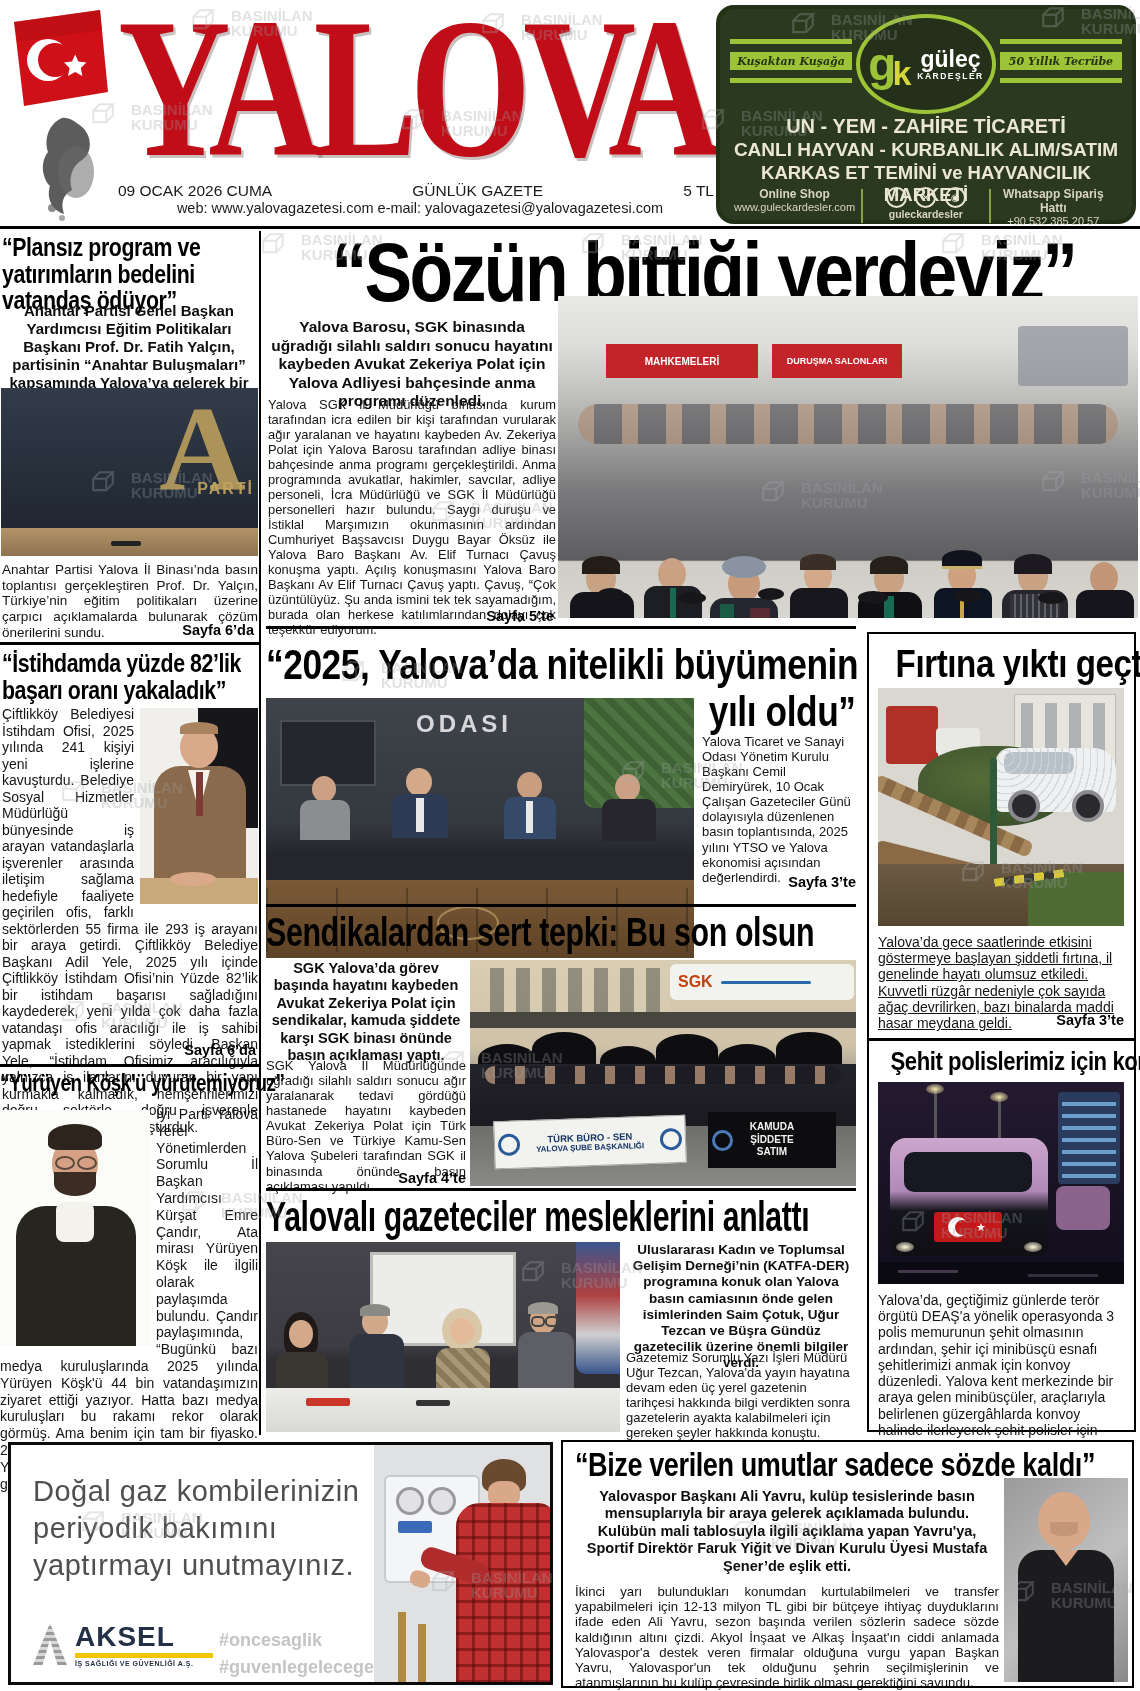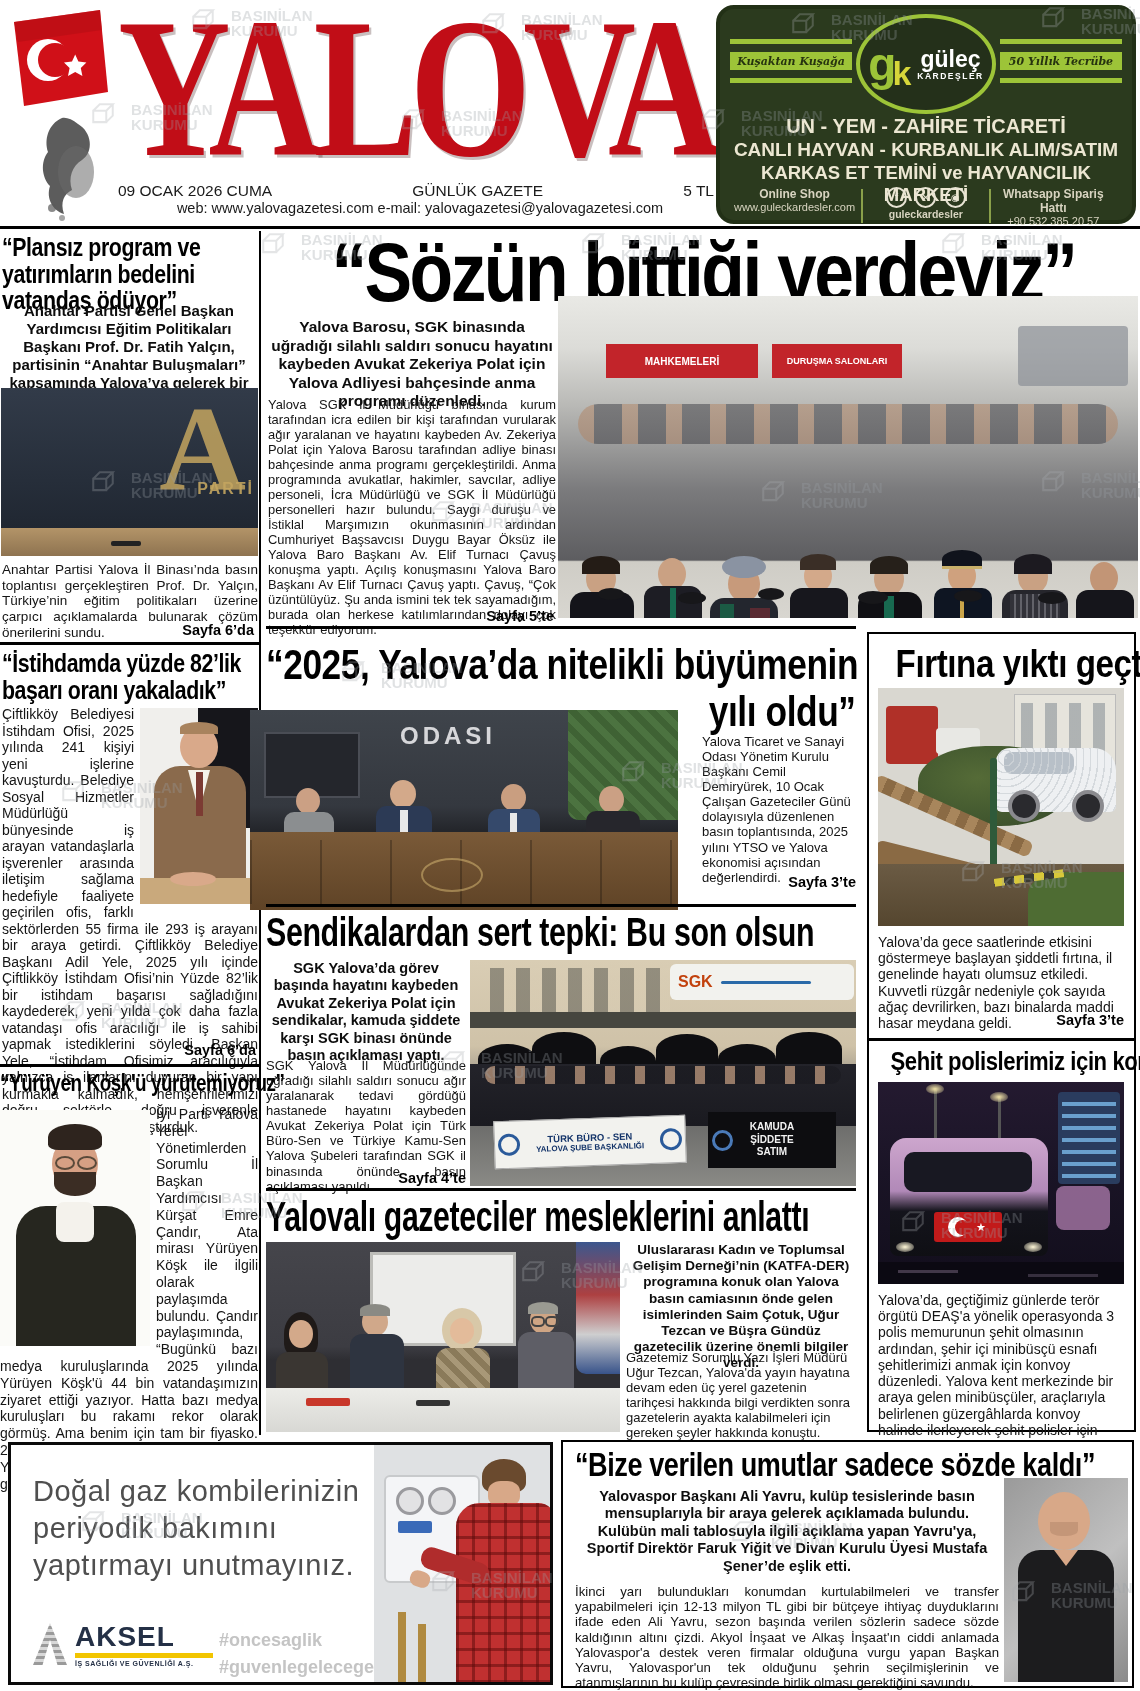--- a/index.html
+++ b/index.html
@@ -267,21 +267,21 @@
   </div>
 
   <div class="rule" style="left:266px;top:626px;width:590px;height:3px;"></div>
 
   <div class="abs hl" style="left:266px;top:643px;width:590px;font-size:43px;">
     <div class="cx" style="white-space:nowrap;">“2025, Yalova’da nitelikli büyümenin</div>
   </div>
   <div class="abs hl" style="left:590px;top:690px;width:266px;font-size:43px;text-align:right;">
     <div class="cx-r" style="white-space:nowrap;">yılı oldu”</div>
   </div>
-  <div class="ph" style="left:250px;top:698px;width:428px;height:200px;background:linear-gradient(180deg,#3f444b 0%,#34383f 48%,#24262b 60%);margin-top:12px;">
+  <div class="ph" style="left:266px;top:698px;width:428px;height:260px;background:linear-gradient(180deg,#3f444b 0%,#34383f 48%,#24262b 60%);">
     <div class="abs" style="left:150px;top:12px;font-size:24px;font-weight:bold;color:#e8e8ea;letter-spacing:4px;opacity:.9;">ODASI</div>
     <div class="abs" style="right:0;top:0;width:110px;height:110px;background:repeating-linear-gradient(45deg,#4c7340 0 7px,#3f6234 7px 14px);border-radius:0 0 0 10px;"></div>
     <div class="abs" style="left:14px;top:22px;width:92px;height:62px;background:#24262c;border:2px solid #4a4d55;"></div>
     <div class="fig" style="left:34px;top:78px;">
       <div class="head" style="left:12px;top:0;width:24px;height:26px;background:#cba084;"></div>
       <div class="torso" style="left:0;top:24px;width:50px;height:40px;background:#8b8e90;border-radius:10px 10px 0 0;"></div>
     </div>
     <div class="fig" style="left:126px;top:70px;">
       <div class="head" style="left:14px;top:0;width:26px;height:28px;background:#d3a98a;"></div>
       <div class="torso" style="left:0;top:26px;width:56px;height:44px;background:#2c3a55;border-radius:10px 10px 0 0;"></div>
@@ -403,21 +403,21 @@
         <div class="abs" style="left:8px;top:4px;width:70px;height:22px;background:#b8c0c8;border-radius:8px;"></div>
         <div class="abs" style="left:0;top:0;width:100%;height:100%;background:repeating-radial-gradient(circle at 10px 10px,#cfd4d8 0 1.5px,transparent 1.5px 7px);opacity:.8;border-radius:inherit;"></div>
         <div class="abs" style="left:12px;bottom:-10px;width:24px;height:24px;background:#2a2a2e;border-radius:50%;border:4px solid #8a8a8e;"></div>
         <div class="abs" style="right:12px;bottom:-10px;width:24px;height:24px;background:#2a2a2e;border-radius:50%;border:4px solid #8a8a8e;"></div>
       </div>
       <div class="abs" style="left:112px;top:70px;width:7px;height:110px;background:#2f5a3a;border-radius:3px;"></div>
       <div class="abs" style="left:0;bottom:0;width:100%;height:62px;background:linear-gradient(#6b5b44,#55462f);"></div>
       <div class="abs" style="right:0;bottom:0;width:96px;height:54px;background:#4e6c33;border-radius:40% 0 0 0;"></div>
       <div class="abs" style="right:60px;bottom:44px;width:70px;height:8px;background:repeating-linear-gradient(90deg,#d8c83a 0 10px,#3a3a32 10px 20px);transform:rotate(-8deg);"></div>
     </div>
-    <div class="body" style="position:absolute;left:9px;top:300px;width:246px;font-size:14px;text-align:left;">Yalova’da gece saatlerinde etkisini göstermeye başlayan şiddetli fırtına, il genelinde hayatı olumsuz etkiledi. Kuvvetli rüzgâr nedeniyle çok sayıda ağaç devrilirken, bazı binalarda maddi hasar meydana geldi.</div>
+    <div class="body" style="position:absolute;left:9px;top:300px;width:246px;font-size:14px;text-align:left;text-decoration:underline;">Yalova’da gece saatlerinde etkisini göstermeye başlayan şiddetli fırtına, il genelinde hayatı olumsuz etkiledi. Kuvvetli rüzgâr nedeniyle çok sayıda ağaç devrilirken, bazı binalarda maddi hasar meydana geldi.</div>
     <div class="pgref" style="position:absolute;right:10px;top:378px;width:124px;">Sayfa 3’te</div>
     <div style="position:absolute;left:0;top:404px;width:100%;height:2.5px;background:#000;"></div>
 
     <div class="hl" style="position:absolute;left:2px;top:414px;width:260px;font-size:26px;text-align:center;">
       <div class="cx-c" style="white-space:nowrap;">Şehit polislerimiz için konvoy</div>
     </div>
     <div class="ph" style="left:9px;top:448px;width:246px;height:202px;background:linear-gradient(180deg,#241a30 0%,#1a1426 45%,#120e1c 100%);">
       <div class="abs" style="right:4px;top:10px;width:62px;height:92px;background:#2a3c5e;border-radius:4px;">
         <div class="abs" style="left:4px;top:6px;width:54px;height:80px;background:repeating-linear-gradient(0deg,rgba(122,184,232,.8) 0 4px,transparent 4px 12px);"></div>
       </div>

